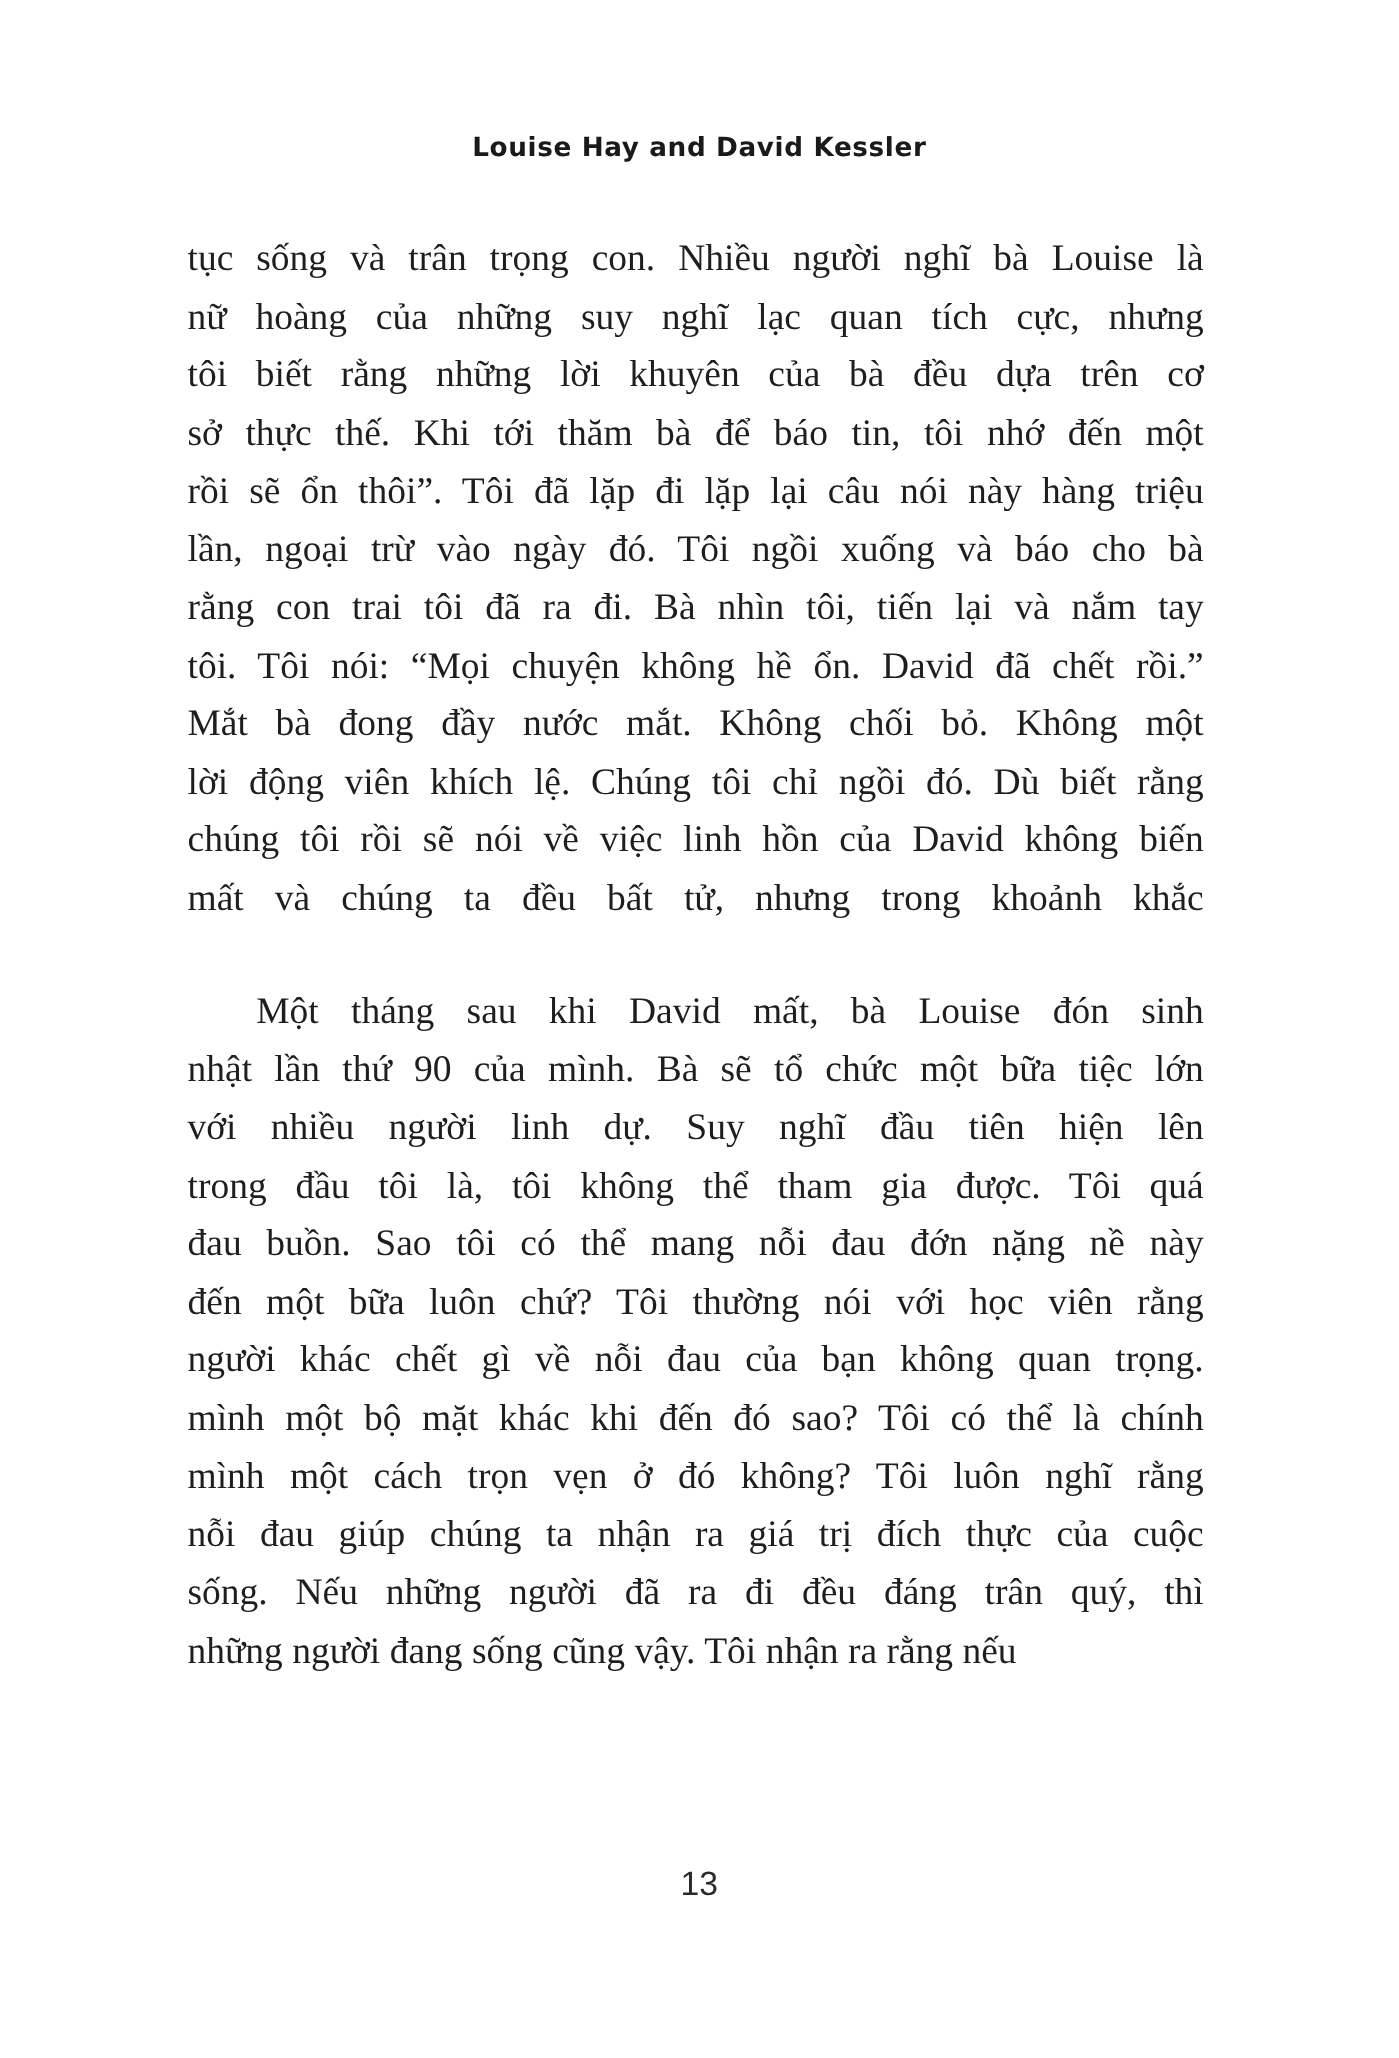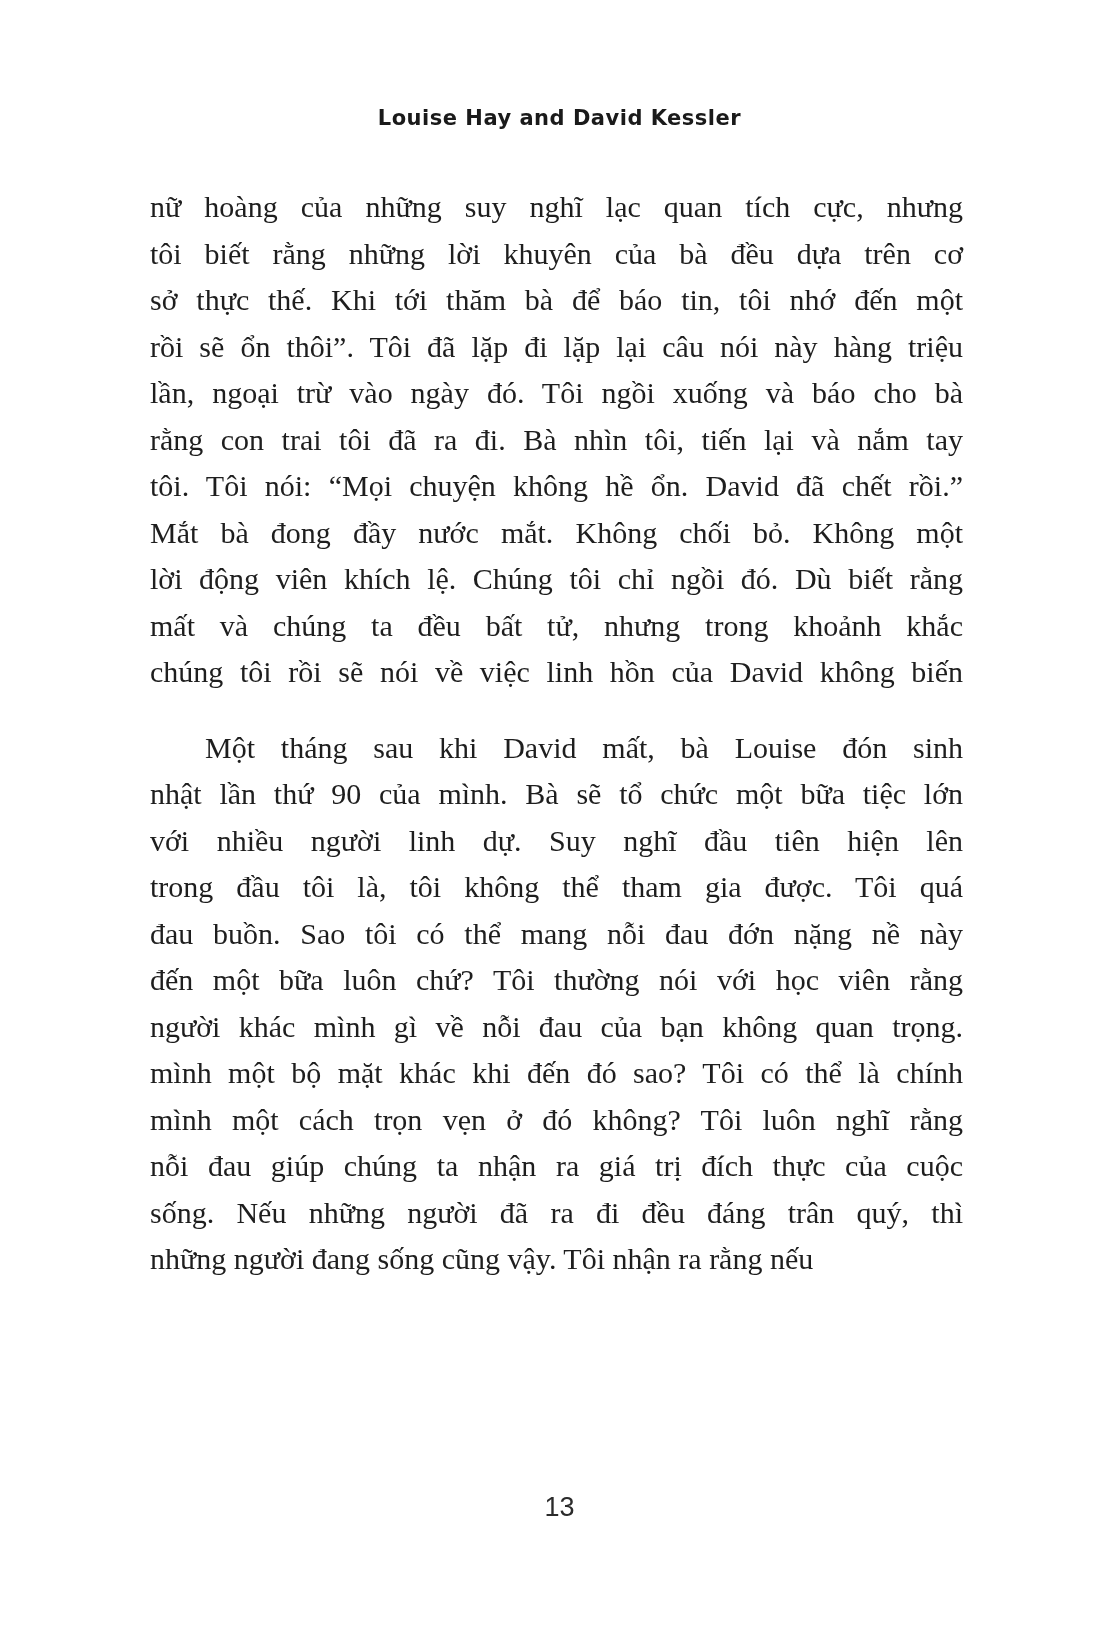--- a/index.html
+++ b/index.html
@@ -29,21 +29,21 @@
   .text-block {
     position: absolute;
     top: 184px;
     left: 150px;
     width: 813px;
     font-size: 30px;
     line-height: 46.5px;
     color: #1e1e1e;
   }
   .paragraph { margin: 0; }
-  .paragraph.spaced { margin-top: 29px; }
+  .paragraph.spaced { margin-top: 44px; }
   .line {
     height: 46.5px;
     text-align: justify;
     text-align-last: justify;
     white-space: normal;
   }
   .line.last { text-align-last: left; }
   .line.indent { text-indent: 55px; }
   .page-number {
     position: absolute;
@@ -57,40 +57,41 @@
   }
 </style>
 </head>
 <body>
 
 <div class="page">
   <div class="running-header">Louise Hay and David Kessler</div>
 
   <div class="text-block">
       <div class="paragraph">
+        <div class="line">tục sống và trân trọng con. Nhiều người nghĩ bà Louise là</div>
         <div class="line">nữ hoàng của những suy nghĩ lạc quan tích cực, nhưng</div>
         <div class="line">tôi biết rằng những lời khuyên của bà đều dựa trên cơ</div>
         <div class="line">sở thực thế. Khi tới thăm bà để báo tin, tôi nhớ đến một</div>
         <div class="line">rồi sẽ ổn thôi”. Tôi đã lặp đi lặp lại câu nói này hàng triệu</div>
         <div class="line">lần, ngoại trừ vào ngày đó. Tôi ngồi xuống và báo cho bà</div>
         <div class="line">rằng con trai tôi đã ra đi. Bà nhìn tôi, tiến lại và nắm tay</div>
         <div class="line">tôi. Tôi nói: “Mọi chuyện không hề ổn. David đã chết rồi.”</div>
         <div class="line">Mắt bà đong đầy nước mắt. Không chối bỏ. Không một</div>
         <div class="line">lời động viên khích lệ. Chúng tôi chỉ ngồi đó. Dù biết rằng</div>
+        <div class="line">chúng tôi rồi sẽ nói về việc linh hồn của David không biến</div>
         <div class="line">mất và chúng ta đều bất tử, nhưng trong khoảnh khắc</div>
-        <div class="line">chúng tôi rồi sẽ nói về việc linh hồn của David không biến</div>
       </div>
       <div class="paragraph spaced">
         <div class="line indent">Một tháng sau khi David mất, bà Louise đón sinh</div>
         <div class="line">nhật lần thứ 90 của mình. Bà sẽ tổ chức một bữa tiệc lớn</div>
         <div class="line">với nhiều người linh dự. Suy nghĩ đầu tiên hiện lên</div>
         <div class="line">trong đầu tôi là, tôi không thể tham gia được. Tôi quá</div>
         <div class="line">đau buồn. Sao tôi có thể mang nỗi đau đớn nặng nề này</div>
         <div class="line">đến một bữa luôn chứ? Tôi thường nói với học viên rằng</div>
-        <div class="line">người khác mình gì về nỗi đau của bạn không quan trọng.</div>
+        <div class="line">người khác chết gì về nỗi đau của bạn không quan trọng.</div>
         <div class="line">mình một bộ mặt khác khi đến đó sao? Tôi có thể là chính</div>
         <div class="line">mình một cách trọn vẹn ở đó không? Tôi luôn nghĩ rằng</div>
         <div class="line">nỗi đau giúp chúng ta nhận ra giá trị đích thực của cuộc</div>
         <div class="line">sống. Nếu những người đã ra đi đều đáng trân quý, thì</div>
         <div class="line last">những người đang sống cũng vậy. Tôi nhận ra rằng nếu</div>
       </div>
     </div>
 
   <div class="page-number">13</div>
 </div>

